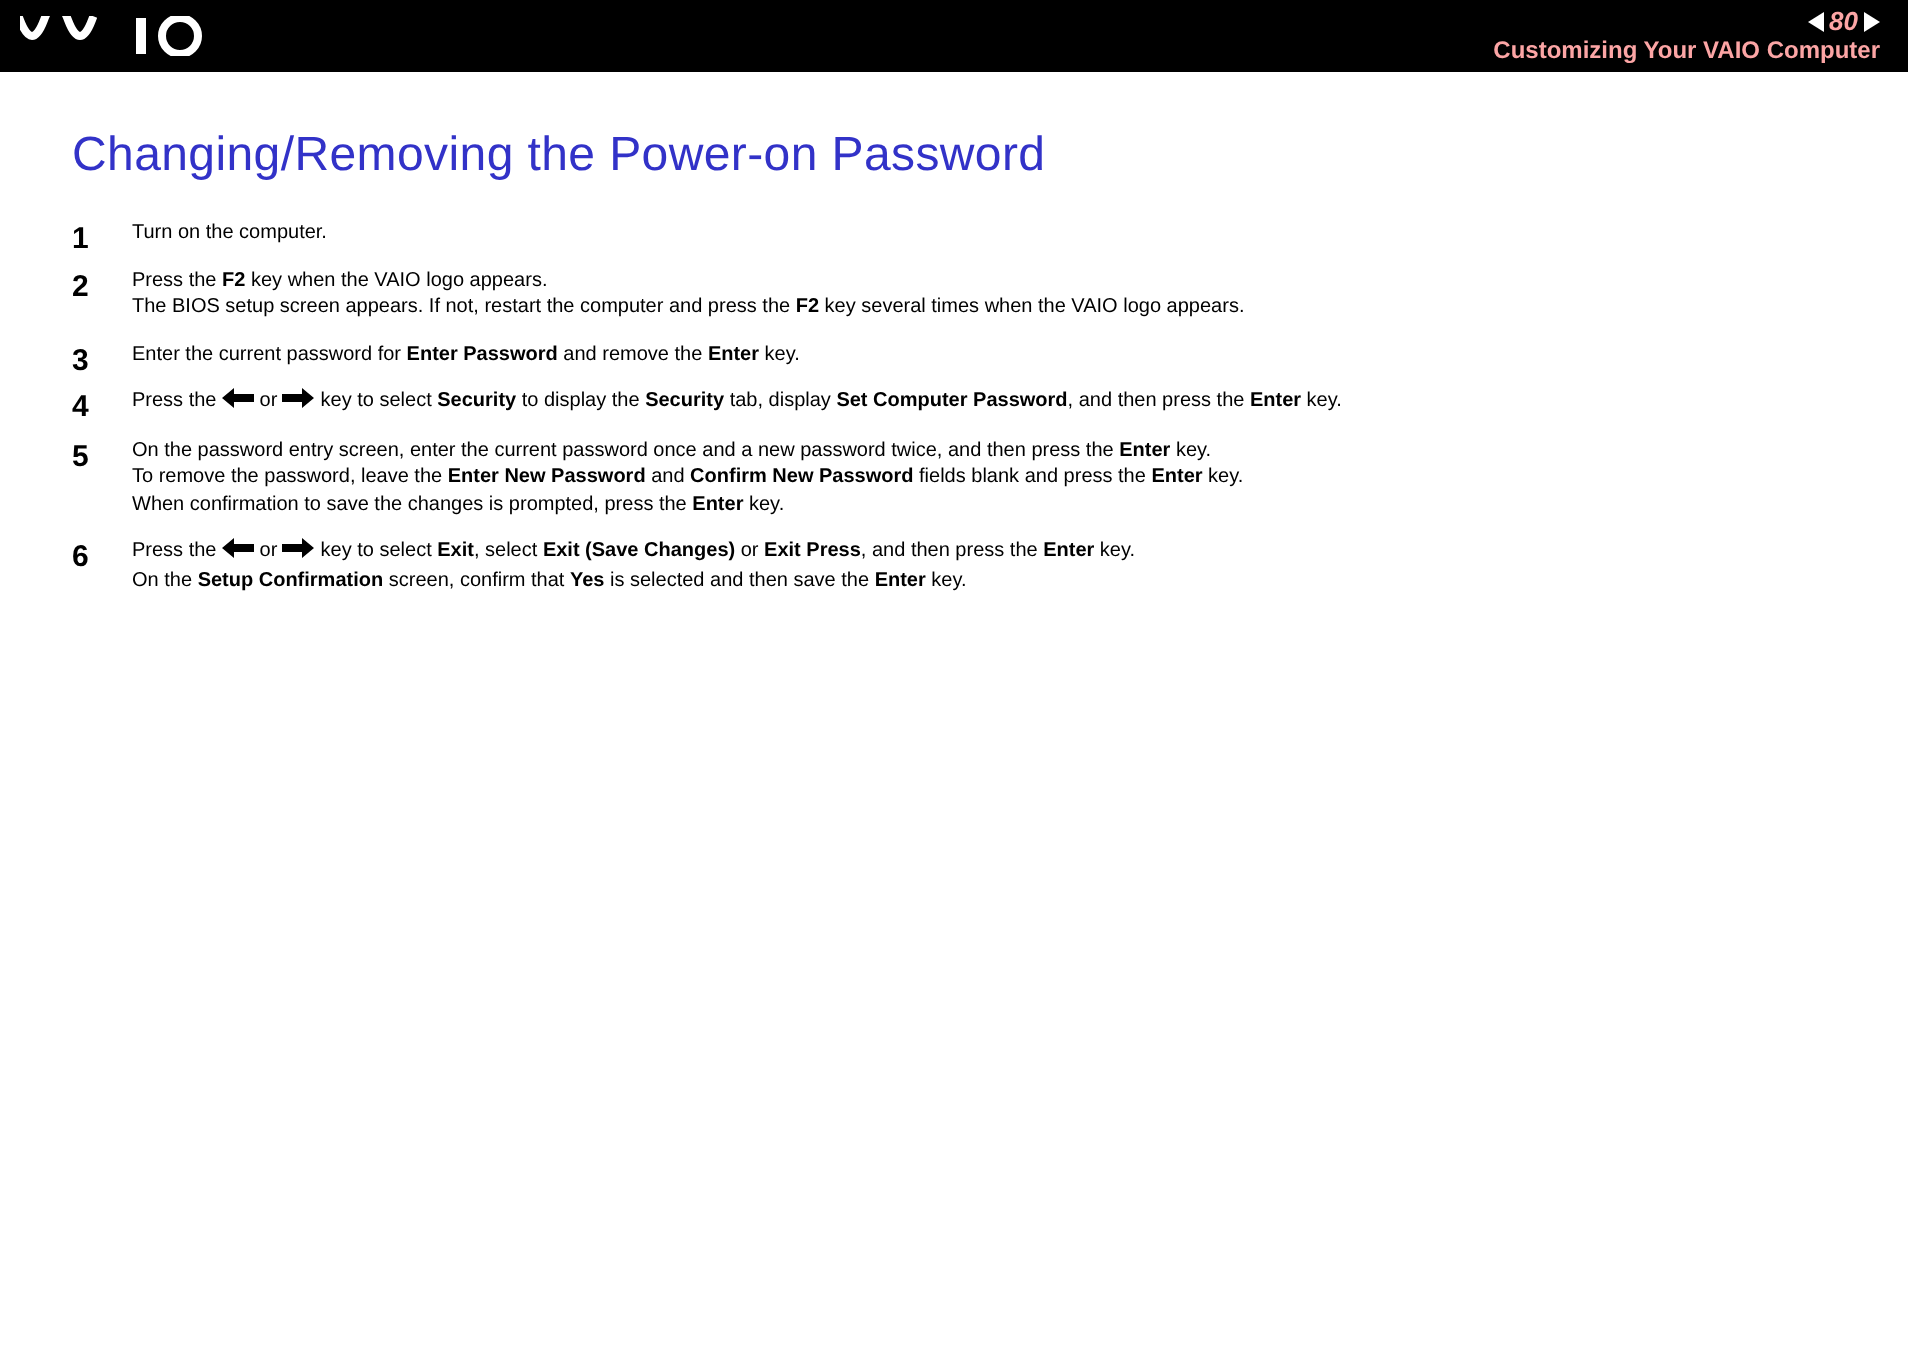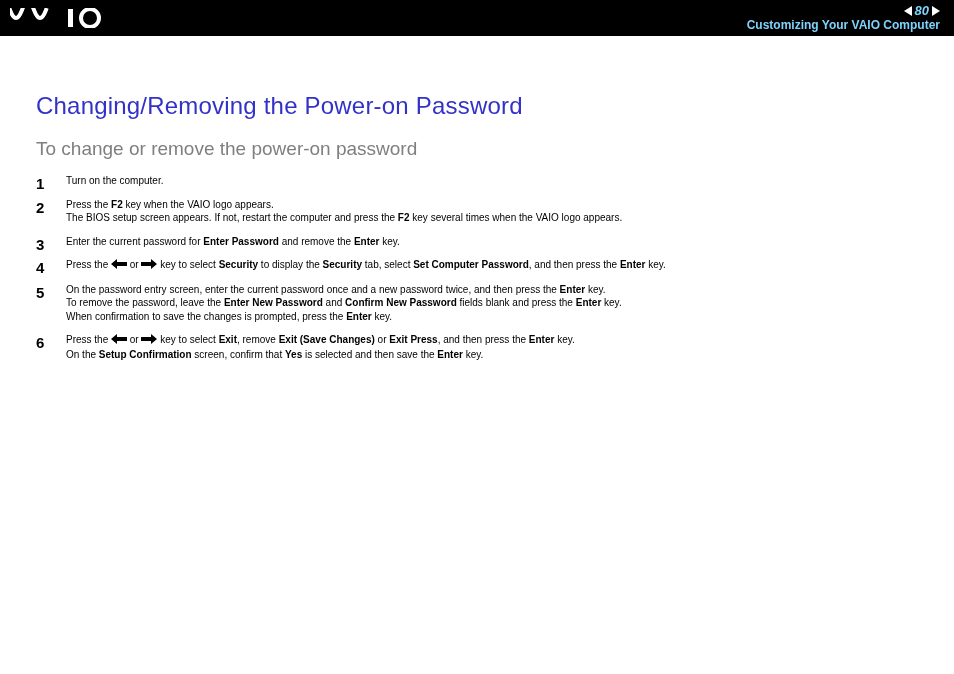--- a/index.html
+++ b/index.html
@@ -8,21 +8,21 @@
     height: 674px;
     font-family: Arial, Helvetica, sans-serif;
     background: #fff;
     color: #000;
     overflow: hidden;
   }
   .header-bar {
     width: 100%;
     height: 36px;
     background: #000;
-    color: #7dd3fc;
+    color: #fca5a5;
     display: flex;
     align-items: center;
     justify-content: space-between;
     padding: 0 14px 0 10px;
     position: relative;
   }
   .logo {
     display: flex;
     align-items: center;
     height: 100%;
@@ -46,21 +46,21 @@
     margin-bottom: 1px;
   }
   .page-nav .tri {
     width: 0; height: 0;
     border-top: 5px solid transparent;
     border-bottom: 5px solid transparent;
   }
   .tri-left  { border-right: 8px solid #fff; }
   .tri-right { border-left:  8px solid #fff; }
   .content {
-    padding: 56px 36px 0 36px;
+    padding: 28px 36px 0 36px;
   }
   h1 {
     color: #3232c8;
     font-size: 24px;
     font-weight: normal;
     letter-spacing: 0.2px;
     margin-bottom: 18px;
   }
   h2 {
     color: #7f7f7f;
@@ -111,21 +111,20 @@
       <span class="tri tri-left"></span>
       <span>80</span>
       <span class="tri tri-right"></span>
     </div>
     <div>Customizing Your VAIO Computer</div>
   </div>
 </div>
 
 <div class="content">
   <h1>Changing/Removing the Power-on Password</h1>
-  <h2>To change or remove the power-on password</h2>
 
   <ol class="steps">
 
     <li>
       <span>Turn on the computer.</span>
     </li>
 
     <li>
       <span>Press the </span><b>F2</b><span> key when the VAIO logo appears.</span><br>
       <span>The BIOS setup screen appears. If not, restart the computer and press the </span><b>F2</b><span> key several times when the VAIO logo appears.</span>
@@ -133,32 +132,32 @@
 
     <li>
       <span>Enter the current password for </span><b>Enter Password</b><span> and remove the </span><b>Enter</b><span> key.</span>
     </li>
 
     <li>
       <span>Press the </span><span class="arrow-key"><svg width="16" height="10" viewBox="0 0 16 10">
             <path d="M0 5 L6 0 L6 3 L16 3 L16 7 L6 7 L6 10 Z" fill="#000"></path>
           </svg></span><span> or </span><span class="arrow-key"><svg width="16" height="10" viewBox="0 0 16 10">
             <path d="M16 5 L10 0 L10 3 L0 3 L0 7 L10 7 L10 10 Z" fill="#000"></path>
-          </svg></span><span> key to select </span><b>Security</b><span> to display the </span><b>Security</b><span> tab, select </span><b>Set Computer Password</b><span>, and then press the </span><b>Enter</b><span> key.</span>
+          </svg></span><span> key to select </span><b>Security</b><span> to display the </span><b>Security</b><span> tab, display </span><b>Set Computer Password</b><span>, and then press the </span><b>Enter</b><span> key.</span>
     </li>
 
     <li>
       <span>On the password entry screen, enter the current password once and a new password twice, and then press the </span><b>Enter</b><span> key.</span><br>
       <span>To remove the password, leave the </span><b>Enter New Password</b><span> and </span><b>Confirm New Password</b><span> fields blank and press the </span><b>Enter</b><span> key.</span><br>
       <span>When confirmation to save the changes is prompted, press the </span><b>Enter</b><span> key.</span>
     </li>
 
     <li>
       <span>Press the </span><span class="arrow-key"><svg width="16" height="10" viewBox="0 0 16 10">
             <path d="M0 5 L6 0 L6 3 L16 3 L16 7 L6 7 L6 10 Z" fill="#000"></path>
           </svg></span><span> or </span><span class="arrow-key"><svg width="16" height="10" viewBox="0 0 16 10">
             <path d="M16 5 L10 0 L10 3 L0 3 L0 7 L10 7 L10 10 Z" fill="#000"></path>
-          </svg></span><span> key to select </span><b>Exit</b><span>, remove </span><b>Exit (Save Changes)</b><span> or </span><b>Exit Press</b><span>, and then press the </span><b>Enter</b><span> key.</span><br>
+          </svg></span><span> key to select </span><b>Exit</b><span>, select </span><b>Exit (Save Changes)</b><span> or </span><b>Exit Press</b><span>, and then press the </span><b>Enter</b><span> key.</span><br>
       <span>On the </span><b>Setup Confirmation</b><span> screen, confirm that </span><b>Yes</b><span> is selected and then save the </span><b>Enter</b><span> key.</span>
     </li>
 
   </ol>
 </div>
 
 </body></html>

